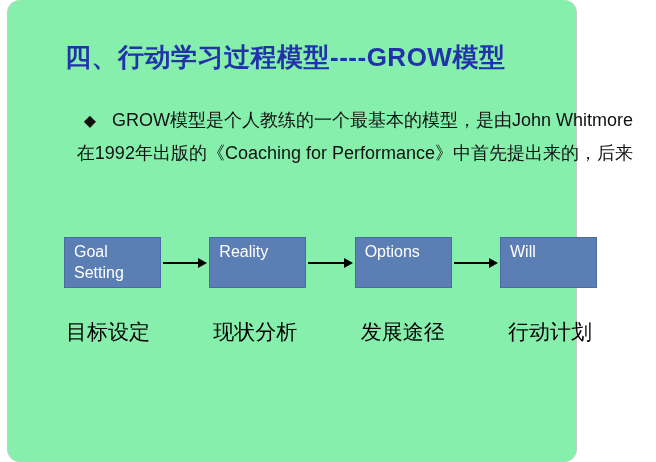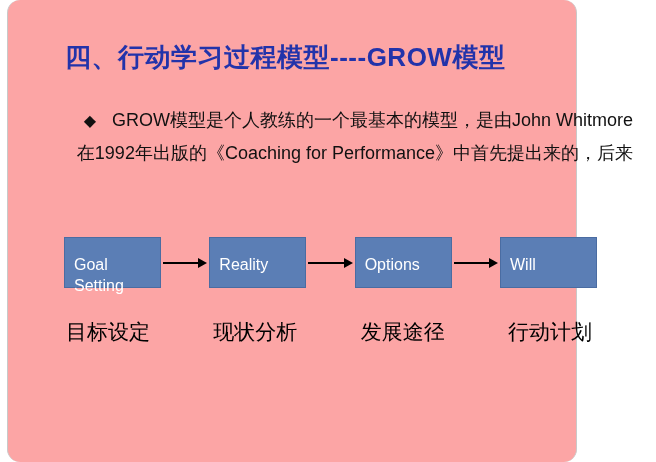--- a/index.html
+++ b/index.html
@@ -13,21 +13,21 @@
     position: relative;
     font-family: "Liberation Sans", "DejaVu Sans", sans-serif;
     overflow: hidden;
   }
   .slide {
     position: absolute;
     left: 7px;
     top: 0;
     width: 570px;
     height: 462px;
-    background: #fca5a5;
+    background: #86efac;
     border-left: 1px solid #c9c9c9;
     border-right: 1px solid #c9c9c9;
     box-sizing: border-box;
     border-radius: 13px;
   }
   .title {
     position: absolute;
     left: 57px;
     top: 40px;
     font-size: 26px;
@@ -65,21 +65,21 @@
     align-items: stretch;
   }
   .step-box {
     width: 97px;
     box-sizing: border-box;
     background: #5b7eb5;
     border: 1px solid #4a6ca2;
     color: #ffffff;
     font-size: 16px;
     line-height: 21px;
-    padding: 16px 4px 0 9px;
+    padding: 3px 4px 0 9px;
   }
   .arrow {
     flex: 1;
     display: flex;
     align-items: center;
     padding: 0 2px;
   }
   .arrow-line {
     flex: 1;
     height: 2px;

